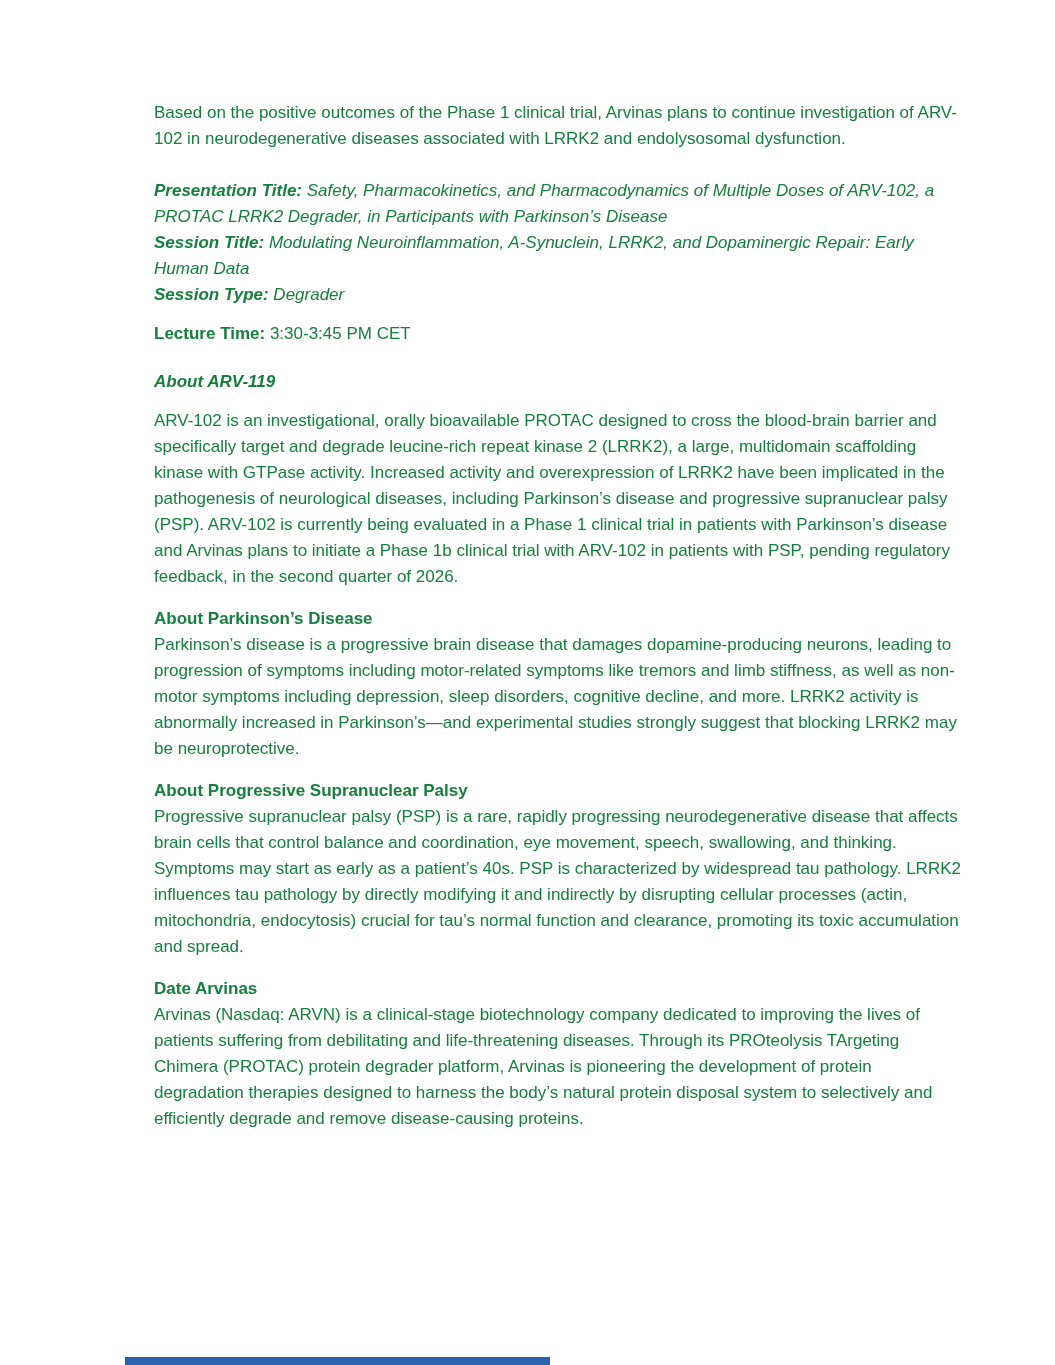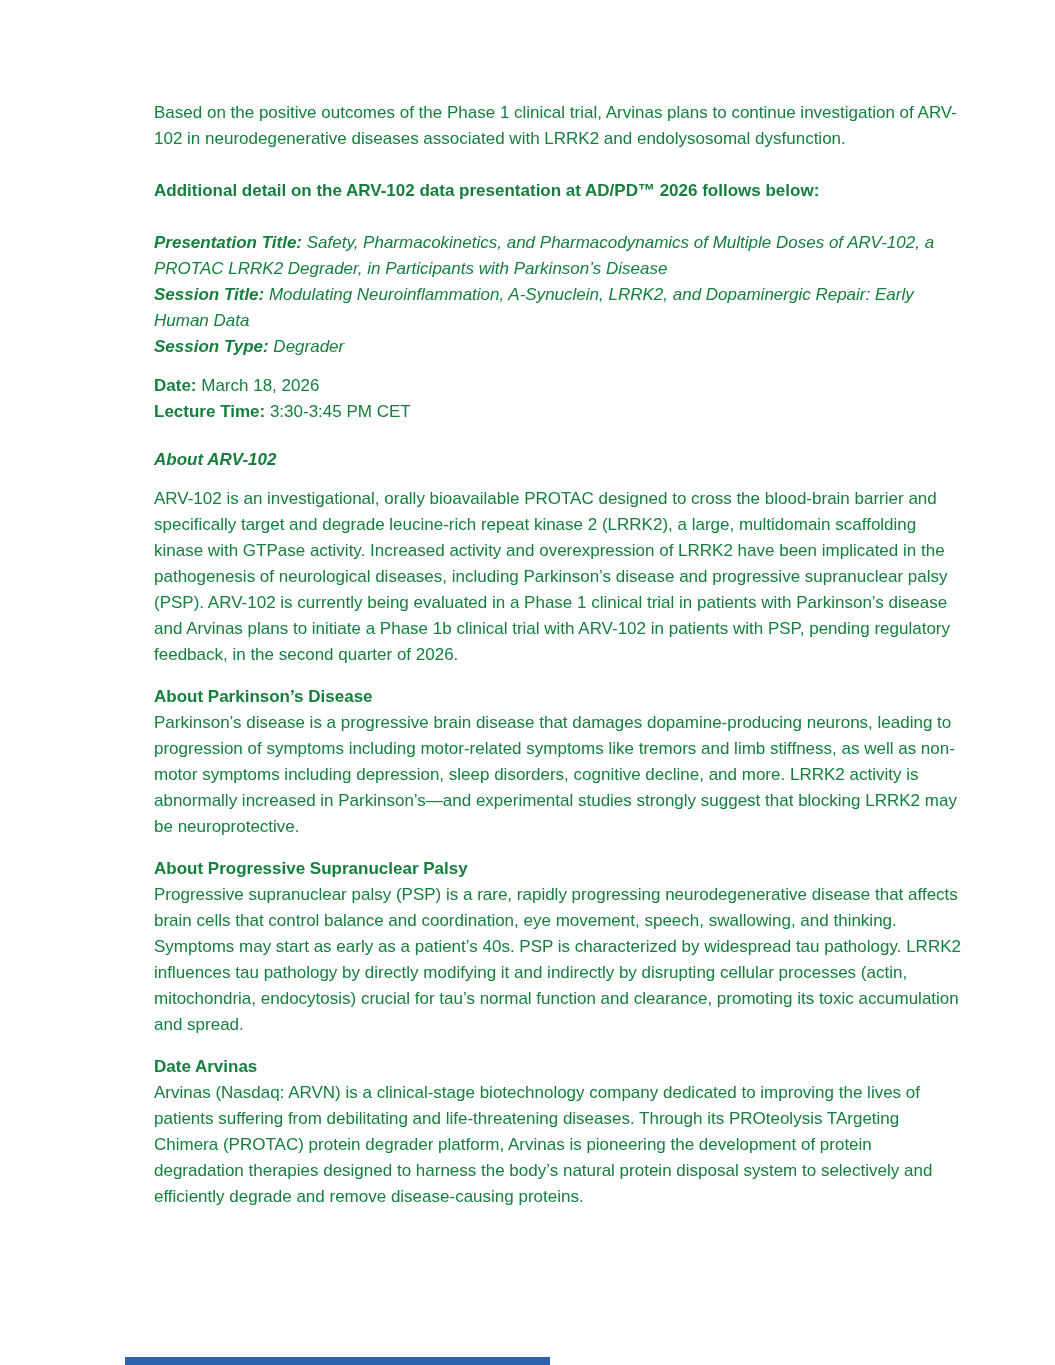--- a/index.html
+++ b/index.html
@@ -53,44 +53,40 @@
   }
 </style>
 </head>
 <body>
 
 <div class="page">
   <div class="content">
 
     <p class="para mb-line">Based on the positive outcomes of the Phase 1 clinical trial, Arvinas plans to continue investigation of ARV-102 in neurodegenerative diseases associated with LRRK2 and endolysosomal dysfunction.</p>
 
-    <p class="para bold mb-line">Additional detail on the ARV-102 data presentation at AD/PD™ 2026 follows below:</p>
 
     <div class="para mb-half">
       <div class="detail-line">
         <span class="bold">Presentation Title:</span><span> Safety, Pharmacokinetics, and Pharmacodynamics of Multiple Doses of ARV-102, a PROTAC LRRK2 Degrader, in Participants with Parkinson’s Disease</span>
       </div>
       <div class="detail-line">
         <span class="bold">Session Title:</span><span> Modulating Neuroinflammation, A-Synuclein, LRRK2, and Dopaminergic Repair: Early Human Data</span>
       </div>
       <div class="detail-line">
         <span class="bold">Session Type:</span><span> Degrader</span>
       </div>
     </div>
 
     <div class="para mb-sched">
       <div class="schedule-line">
-        <span class="bold">Date:</span><span> March 18, 2026</span>
-      </div>
-      <div class="schedule-line">
         <span class="bold">Lecture Time:</span><span> 3:30-3:45 PM CET</span>
       </div>
     </div>
 
-    <h2 class="heading mb-half">About ARV-102</h2>
+    <h2 class="heading mb-half">About ARV-119</h2>
     <p class="para mb-sec">ARV-102 is an investigational, orally bioavailable PROTAC designed to cross the blood-brain barrier and specifically target and degrade leucine-rich repeat kinase 2 (LRRK2), a large, multidomain scaffolding kinase with GTPase activity. Increased activity and overexpression of LRRK2 have been implicated in the pathogenesis of neurological diseases, including Parkinson’s disease and progressive supranuclear palsy (PSP). ARV-102 is currently being evaluated in a Phase 1 clinical trial in patients with Parkinson’s disease and Arvinas plans to initiate a Phase 1b clinical trial with ARV-102 in patients with PSP, pending regulatory feedback, in the second quarter of 2026.</p>
 
     <h2 class="heading">About Parkinson’s Disease</h2>
     <p class="para mb-sec">Parkinson’s disease is a progressive brain disease that damages dopamine-producing neurons, leading to progression of symptoms including motor-related symptoms like tremors and limb stiffness, as well as non-motor symptoms including depression, sleep disorders, cognitive decline, and more. LRRK2 activity is abnormally increased in Parkinson’s—and experimental studies strongly suggest that blocking LRRK2 may be neuroprotective.</p>
 
     <h2 class="heading">About Progressive Supranuclear Palsy</h2>
     <p class="para mb-sec">Progressive supranuclear palsy (PSP) is a rare, rapidly progressing neurodegenerative disease that affects brain cells that control balance and coordination, eye movement, speech, swallowing, and thinking. Symptoms may start as early as a patient’s 40s. PSP is characterized by widespread tau pathology. LRRK2 influences tau pathology by directly modifying it and indirectly by disrupting cellular processes (actin, mitochondria, endocytosis) crucial for tau’s normal function and clearance, promoting its toxic accumulation and spread.</p>
 
     <h2 class="heading">Date Arvinas</h2>
     <p class="para">Arvinas (Nasdaq: ARVN) is a clinical-stage biotechnology company dedicated to improving the lives of patients suffering from debilitating and life-threatening diseases. Through its PROteolysis TArgeting Chimera (PROTAC) protein degrader platform, Arvinas is pioneering the development of protein degradation therapies designed to harness the body’s natural protein disposal system to selectively and efficiently degrade and remove disease-causing proteins.</p>

